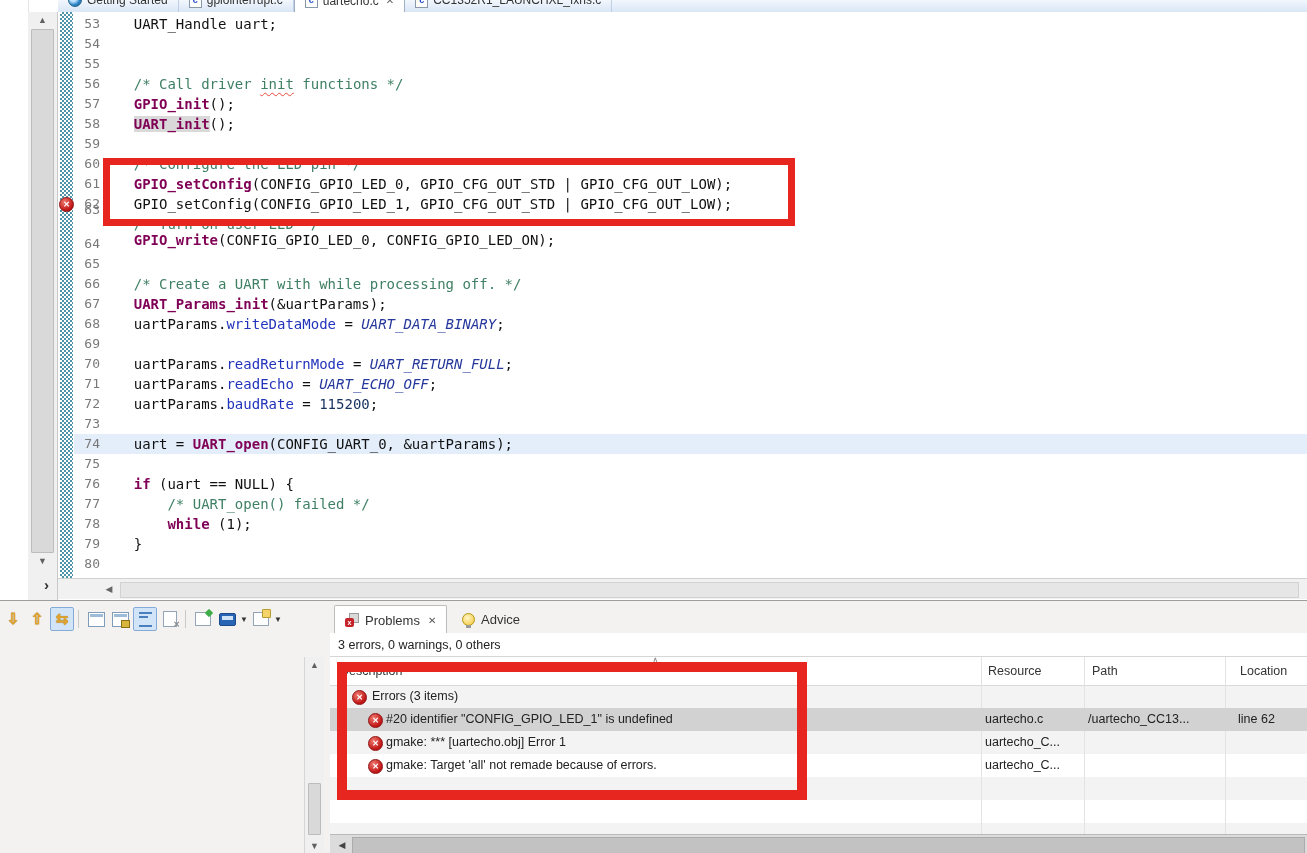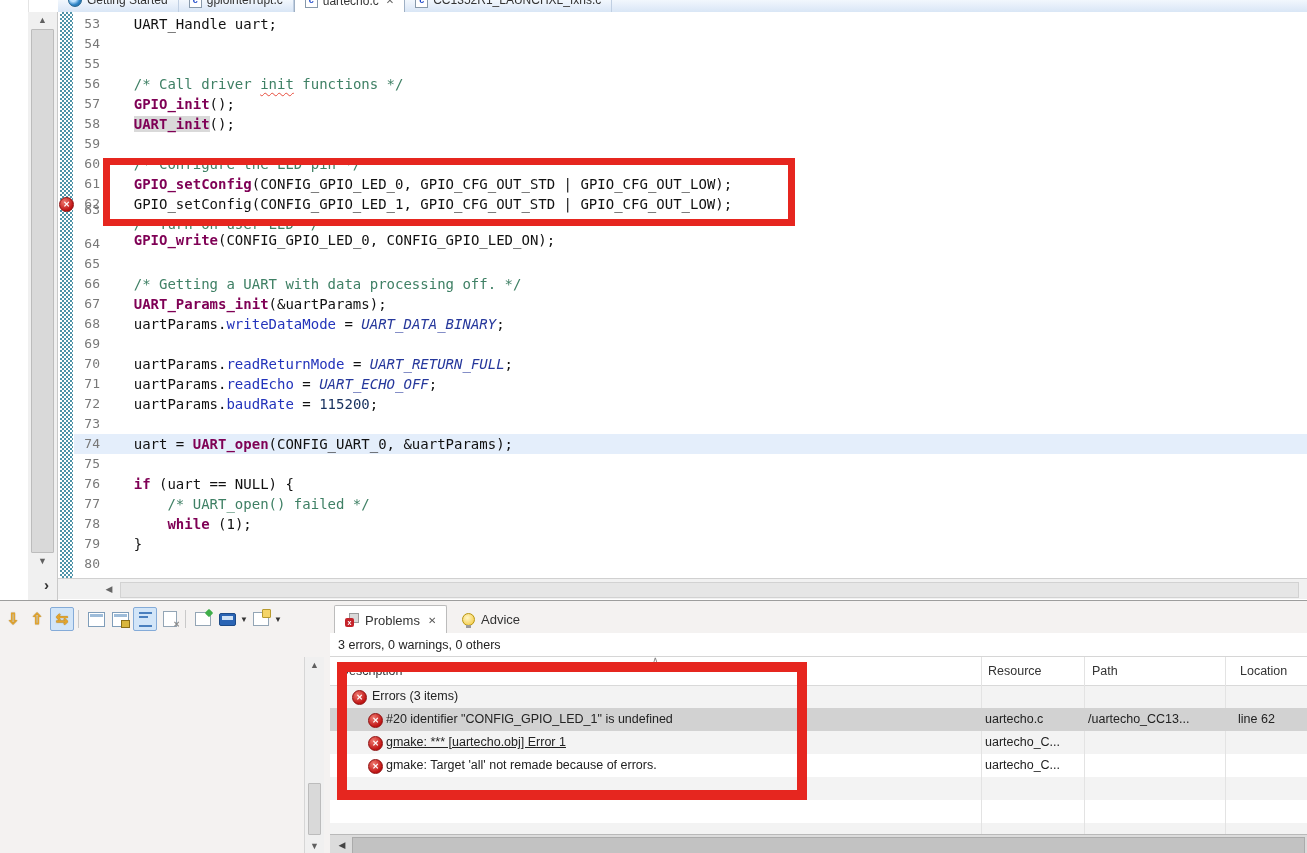--- a/index.html
+++ b/index.html
@@ -173,21 +173,21 @@
         <div class="line-num" style="top: 182px;">62</div>
         <div class="code-row" style="top: 182px;"><span class="s-p">    GPIO_setConfig(CONFIG_GPIO_LED_1, GPIO_CFG_OUT_STD | GPIO_CFG_OUT_LOW);</span></div>
         <div class="err-badge" style="top: 185px;">✕</div>
         <div class="line-num" style="top: 188px;">63</div>
         <div class="code-row" style="top: 202px;"><span class="s-c">    /* Turn on user LED */</span></div>
         <div class="line-num" style="top: 222px;">64</div>
         <div class="code-row" style="top: 218px;"><span class="s-p">    </span><span class="s-f">GPIO_write</span><span class="s-p">(CONFIG_GPIO_LED_0, CONFIG_GPIO_LED_ON);</span></div>
         <div class="line-num" style="top: 242px;">65</div>
         <div class="code-row" style="top: 242px;"></div>
         <div class="line-num" style="top: 262px;">66</div>
-        <div class="code-row" style="top: 262px;"><span class="s-c">    /* Getting a UART with data processing off. */</span></div>
+        <div class="code-row" style="top: 262px;"><span class="s-c">    /* Create a UART with while processing off. */</span></div>
         <div class="line-num" style="top: 282px;">67</div>
         <div class="code-row" style="top: 282px;"><span class="s-p">    </span><span class="s-f">UART_Params_init</span><span class="s-p">(&amp;uartParams);</span></div>
         <div class="line-num" style="top: 302px;">68</div>
         <div class="code-row" style="top: 302px;"><span class="s-p">    uartParams.</span><span class="s-m">writeDataMode</span><span class="s-p"> = </span><span class="s-e">UART_DATA_BINARY</span><span class="s-p">;</span></div>
         <div class="line-num" style="top: 322px;">69</div>
         <div class="line-num" style="top: 342px;">70</div>
         <div class="code-row" style="top: 342px;"><span class="s-p">    uartParams.</span><span class="s-m">readReturnMode</span><span class="s-p"> = </span><span class="s-e">UART_RETURN_FULL</span><span class="s-p">;</span></div>
         <div class="line-num" style="top: 362px;">71</div>
         <div class="code-row" style="top: 362px;"><span class="s-p">    uartParams.</span><span class="s-m">readEcho</span><span class="s-p"> = </span><span class="s-e">UART_ECHO_OFF</span><span class="s-p">;</span></div>
         <div class="line-num" style="top: 382px;">72</div>
@@ -299,21 +299,21 @@
             </div>
             <div class="prow selected" style="top: 51px;">
               <span class="err-ico" style="left: 38px;">✕</span>
               <span class="cell" style="left: 56px; width: 590px;">#20 identifier "CONFIG_GPIO_LED_1" is undefined</span>
               <span class="cell" style="left: 655px; width: 96px;">uartecho.c</span>
               <span class="cell" style="left: 758px; width: 134px;">/uartecho_CC13...</span>
               <span class="cell" style="left: 908px; width: 66px;">line 62</span>
             </div>
             <div class="prow" style="top: 74px;">
               <span class="err-ico" style="left: 38px;">✕</span>
-              <span class="cell" style="left: 56px; width: 590px; text-decoration: underline;">gmake: *** [uartecho.obj] Error 1</span>
+              <span class="cell" style="left: 56px; width: 590px;">gmake: *** [uartecho.obj] Error 1</span>
               <span class="cell" style="left: 655px; width: 96px;">uartecho_C...</span>
               <span class="cell" style="left: 758px; width: 134px;"></span>
               <span class="cell" style="left: 908px; width: 66px;"></span>
             </div>
             <div class="prow" style="top: 97px;">
               <span class="err-ico" style="left: 38px;">✕</span>
               <span class="cell" style="left: 56px; width: 590px;">gmake: Target 'all' not remade because of errors.</span>
               <span class="cell" style="left: 655px; width: 96px;">uartecho_C...</span>
               <span class="cell" style="left: 758px; width: 134px;"></span>
               <span class="cell" style="left: 908px; width: 66px;"></span>

